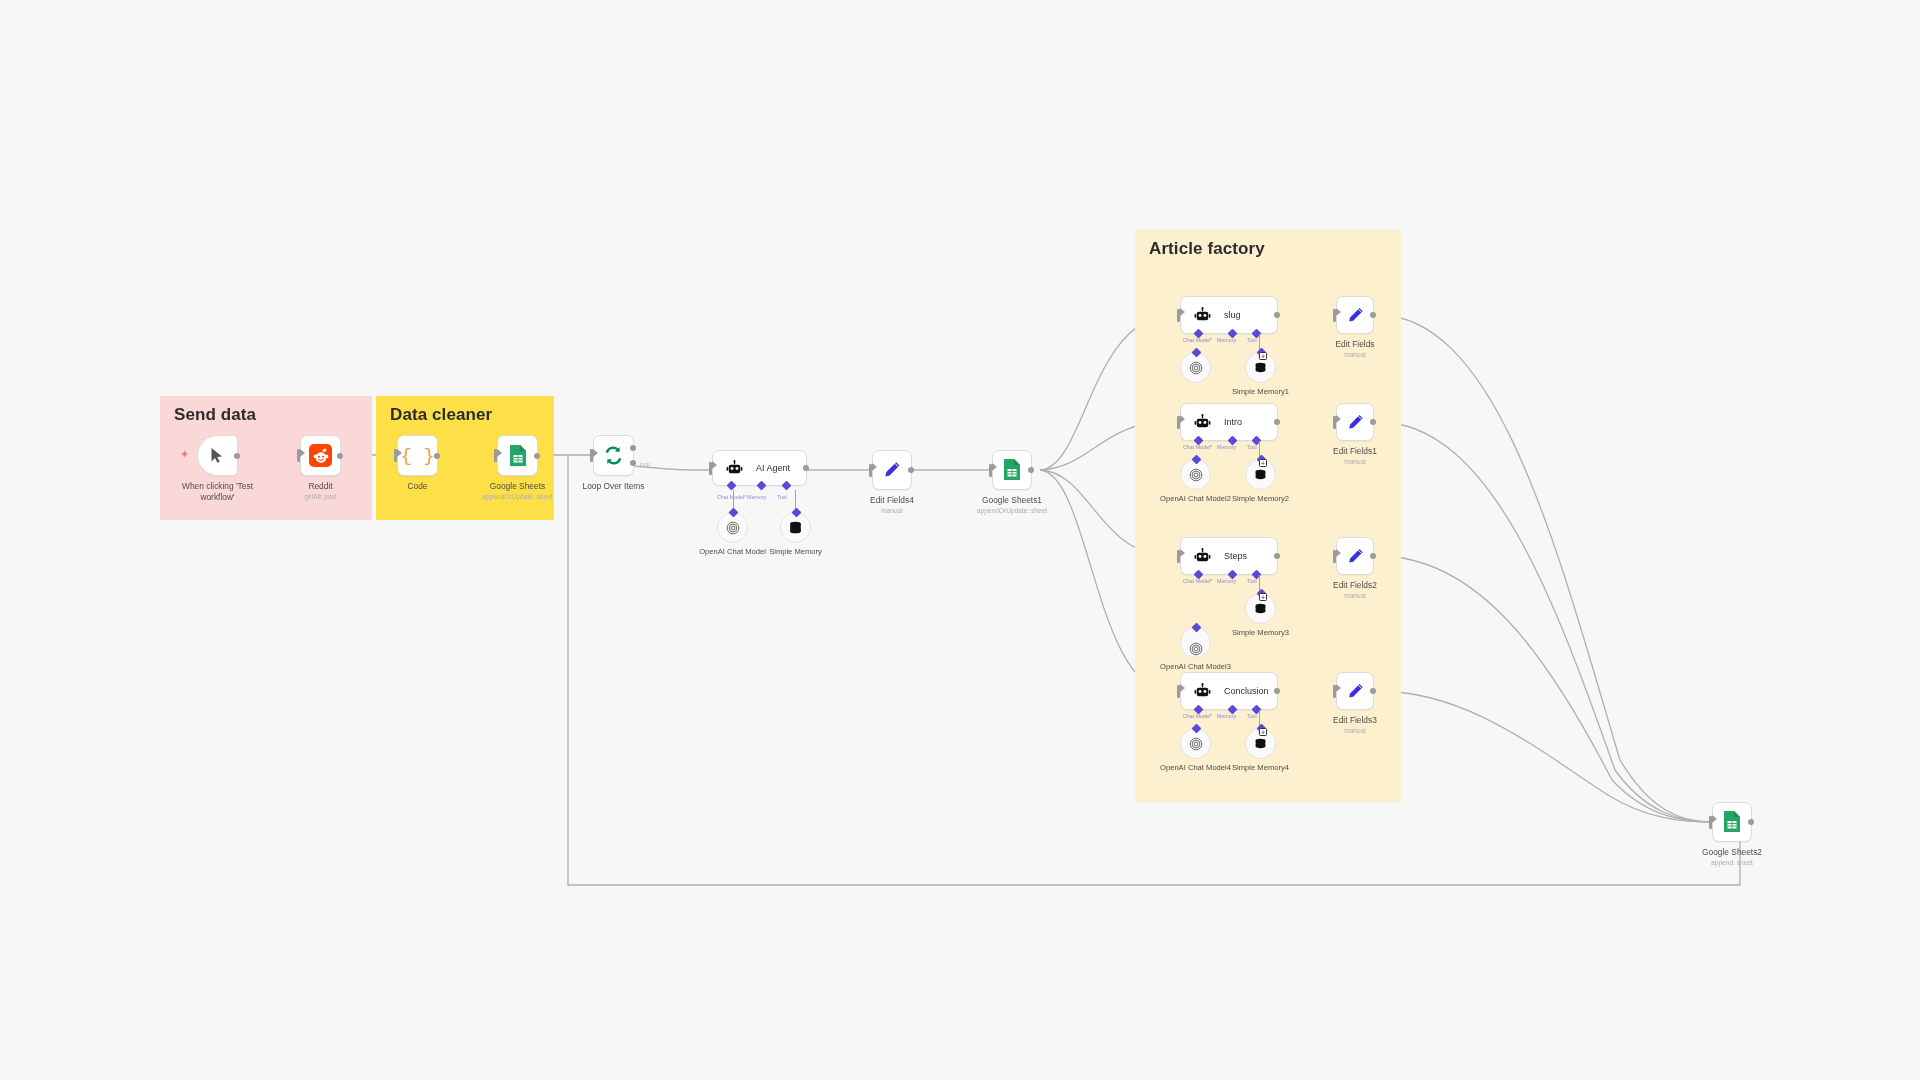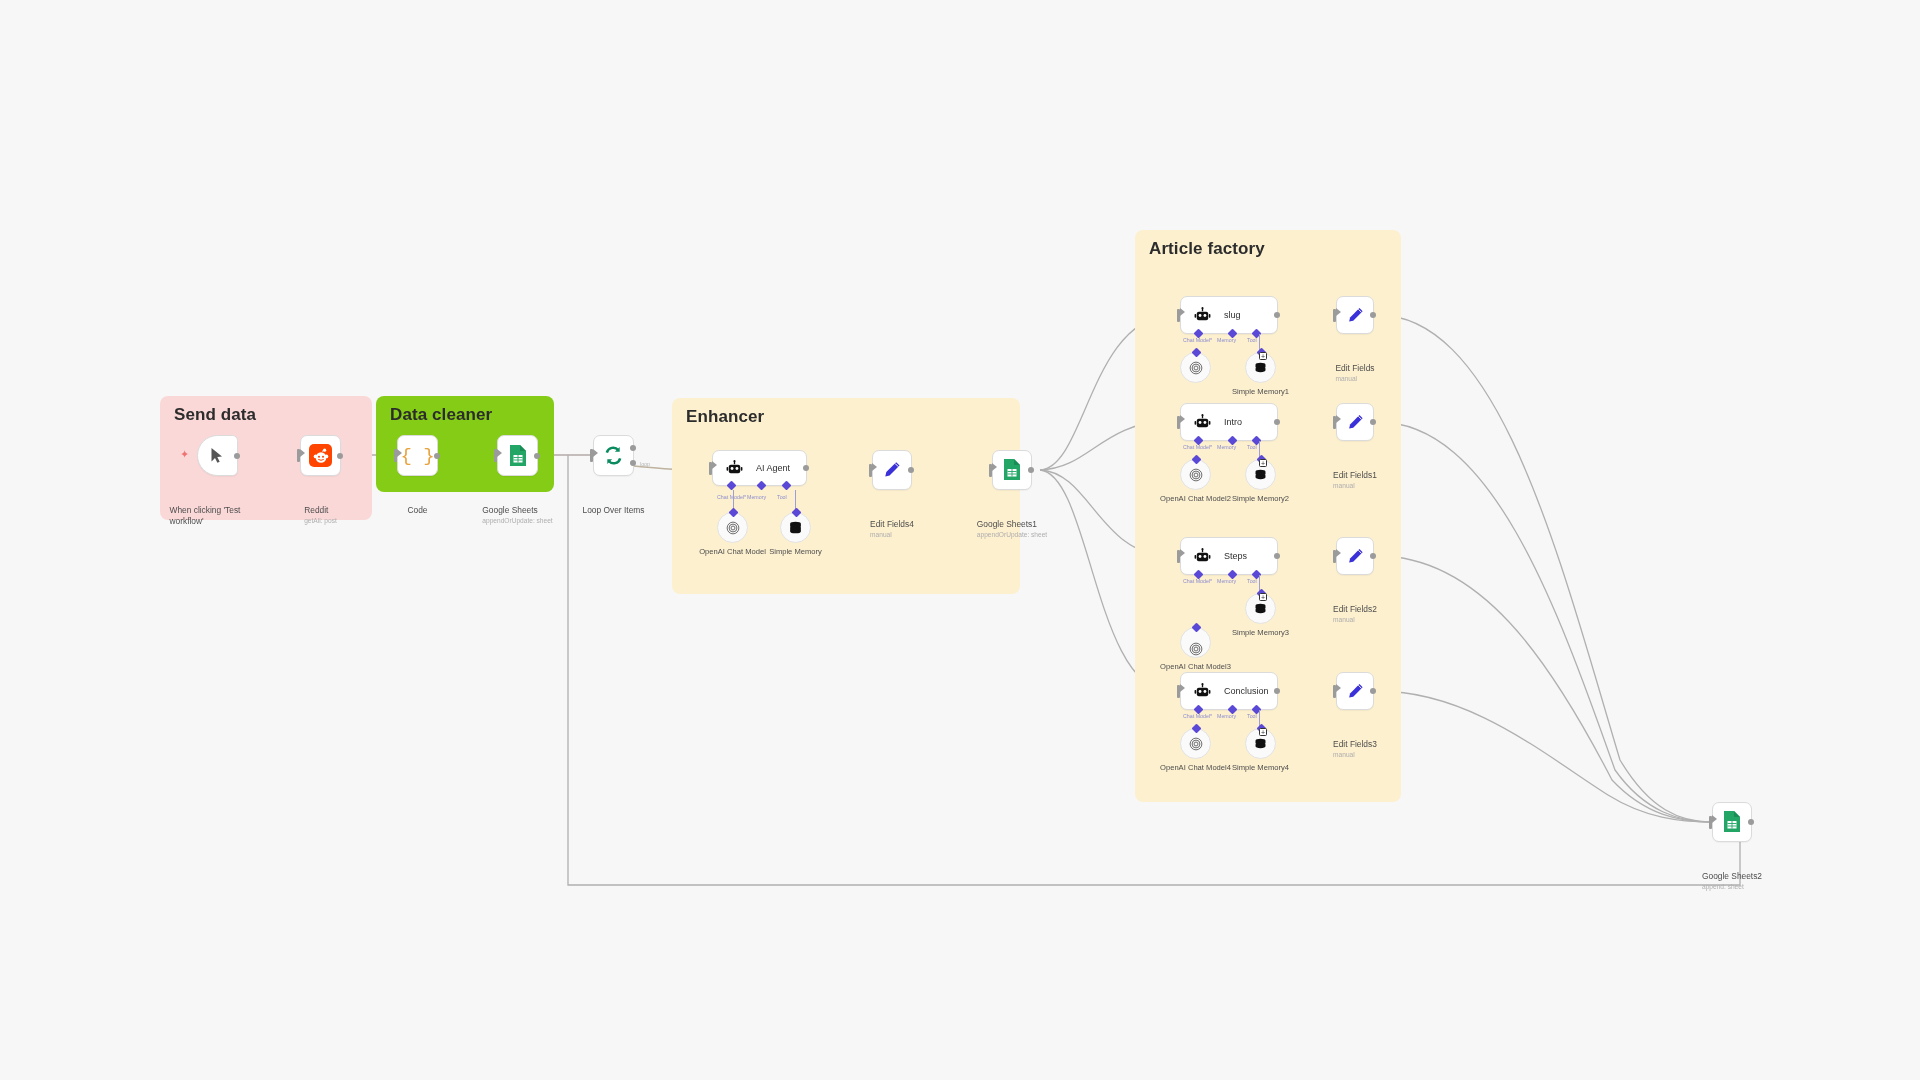--- a/index.html
+++ b/index.html
@@ -17,21 +17,21 @@
   }
   
   #edges { position: absolute; left:0; top:0; width:1920px; height:1080px; pointer-events:none; }
   .edge { fill:none; stroke:#b0b0b0; stroke-width:1.3; }
   .edge-pink { stroke:#b5a9a9; }
   .edge-tan  { stroke:#bdb39e; }
 
   
   .group {
     position: absolute;
-    border-radius: 8px;
+    border-radius: 0;
   }
   .group-title {
     position: absolute;
     top: 9px; left: 14px;
     font-size: 17px;
     font-weight: bold;
     color: #2c2c2c;
     letter-spacing: .1px;
     white-space: nowrap;
   }
@@ -58,23 +58,23 @@
     padding-left: 13px;
     gap: 13px;
   }
   .node-label {
     position: absolute;
     top: calc(100% + 6px);
     left: 50%;
     transform: translateX(-50%);
     font-size: 8.4px;
     color: #4d4d4d;
+    text-align: center;
     white-space: nowrap;
     line-height: 1.32;
-    margin-top: 24px;
   }
   .node-label.wrap { white-space: normal; width: 96px; }
   .node-sub {
     display: block;
     font-size: 6.6px;
     color: #b0aeae;
     margin-top: 1px;
     white-space: nowrap;
   }
   .inner-name {
@@ -191,27 +191,24 @@
     <path class="edge" d="M1378,315 C1500,315 1560,560 1620,760 C1650,810 1680,822 1712,822"></path>
     <path class="edge" d="M1378,422 C1490,422 1555,600 1615,770 C1645,812 1680,822 1712,822"></path>
     <path class="edge" d="M1378,556 C1480,556 1550,660 1612,780 C1645,815 1680,822 1712,822"></path>
     <path class="edge" d="M1378,691 C1470,691 1545,755 1608,795 C1645,818 1680,822 1712,822"></path>
   </svg>
 
   <div class="group g-pink" style="left: 160px; top: 396px; width: 212px; height: 124px; background: rgb(251, 216, 216);">
     <div class="group-title">Send data</div>
   </div>
 
-  <div class="group g-pink" style="left: 376px; top: 396px; width: 178px; height: 96px; background: #84cc16;">
+  <div class="group g-pink" style="left: 376px; top: 396px; width: 178px; height: 124px; background: #fde047;">
     <div class="group-title">Data cleaner</div>
   </div>
 
-  <div class="group g-tan" style="left: 672px; top: 398px; width: 348px; height: 196px; background: rgb(253, 240, 207);">
-    <div class="group-title">Enhancer</div>
-  </div>
 
   <div class="group g-tan" style="left: 1135px; top: 230px; width: 266px; height: 572px; background: rgb(253, 240, 207);">
     <div class="group-title">Article factory</div>
   </div>
 
   <div class="trig-spark" style="left:180px; top:448px;">✦</div>
 
   <div class="node trigger" style="left:197px; top:435px; width:41px; height:41px;">
     <svg width="15" height="17" viewBox="0 0 15 17">
       <path d="M1.5 1 L1.5 14.5 L5 11 L7.4 15.8 L9.7 14.7 L7.3 10 L12 9.6 Z" fill="#555"></path>

